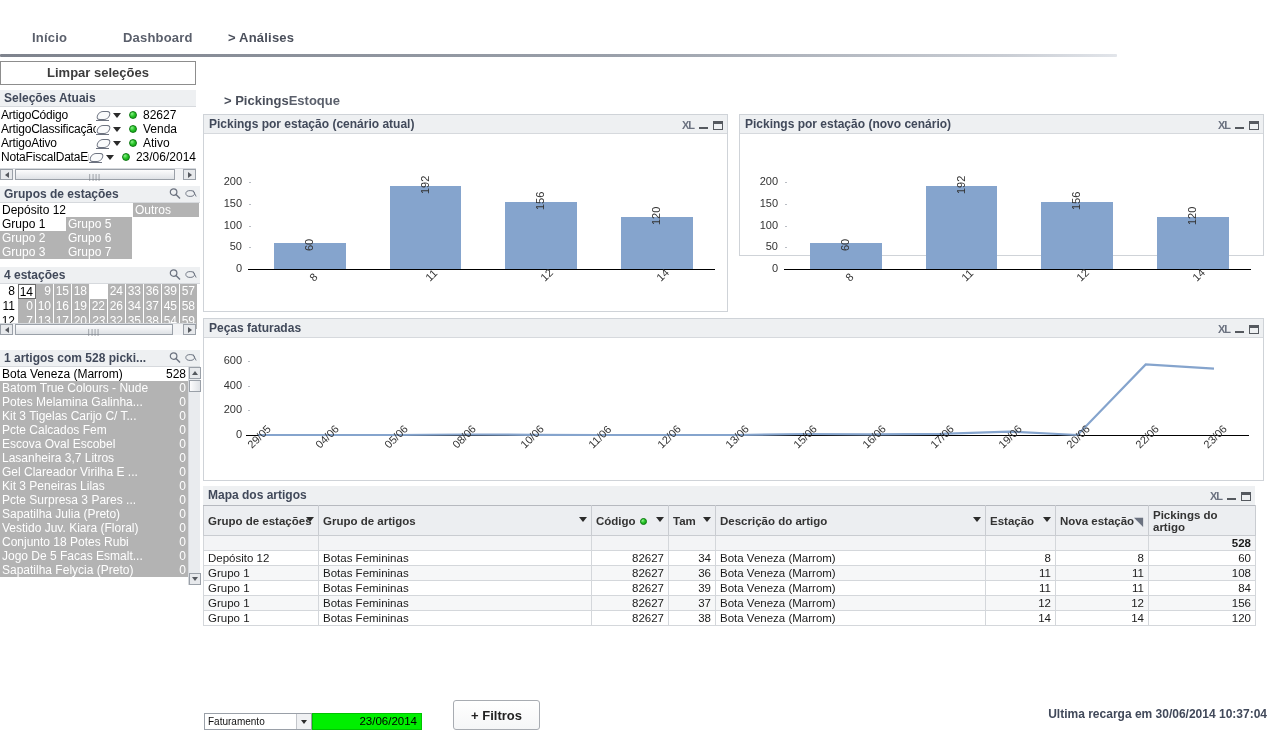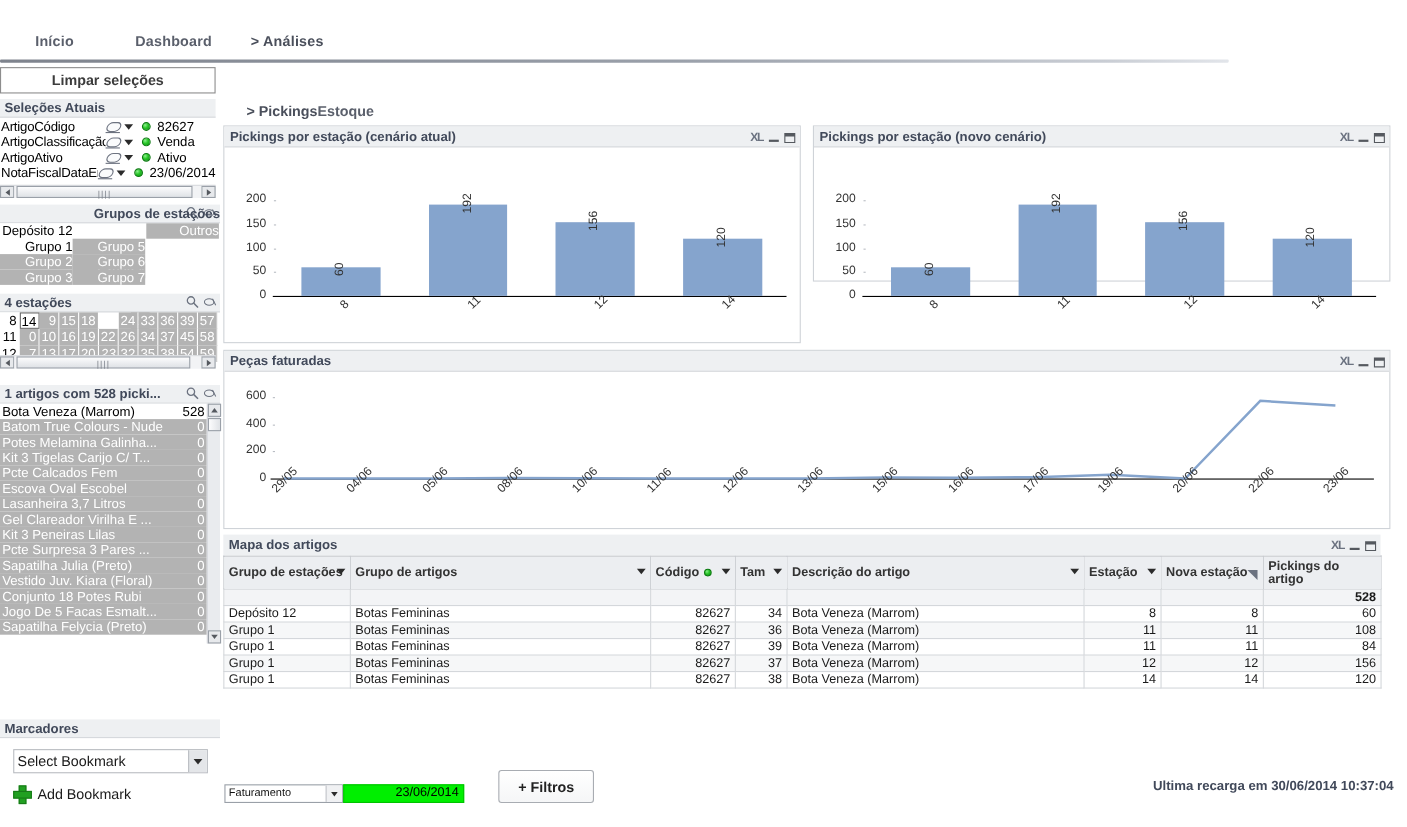--- a/index.html
+++ b/index.html
@@ -89,21 +89,21 @@
   .hs-arrow.r { border-left: 4px solid #55595f; }
   .hs-track { flex: 1; height: 11px; background: #f2f3f5; position: relative; }
   .hs-thumb {
     position: absolute; left: 2px; top: 0; width: 160px; height: 11px;
     background: linear-gradient(to bottom,#fcfcfd,#dfe2e6);
     border: 1px solid #9aa0a8;
   }
   .hs-grip { position: absolute; left: 50%; top: 2px; transform: translateX(-50%); font-size: 8px; color: #7b8089; letter-spacing: 1px; }
 
   
-  #grp-panel { left: 0; top: 186px; width: 200px; height: 75px; text-align: right; }
+  #grp-panel { left: 0; top: 186px; width: 200px; height: 75px; }
   .lb-grid { position: relative; }
   .lbcell {
     position: absolute; height: 14px; line-height: 14px;
     font-size: 12px; padding-left: 2px; white-space: nowrap; overflow: hidden; cursor: pointer;
   }
   .lb-white { background: #ffffff; color: #000; }
   .lb-grey  { background: #b3b3b3; color: #ffffff; }
 
   
   #est-panel { left: 0; top: 267px; width: 200px; height: 68px; }
@@ -511,33 +511,20 @@
       <div class="vs-btn">
           <i class="vs-arrow u"></i>
         </div>
       <div class="vs-thumb"></div>
       <div class="vs-btn" style="position:absolute;bottom:0;">
           <i class="vs-arrow d"></i>
         </div>
     </div>
   </div>
 
-  <div class="panel" id="bookmarks">
-    <div class="ptitle">Marcadores</div>
-    <div class="bm-select">
-      <span>Select Bookmark</span>
-      <span class="dd">
-        <i style="width:0;height:0;border-left:4px solid transparent;border-right:4px solid transparent;border-top:5px solid #2b2b2b;display:block;"></i>
-      </span>
-    </div>
-    <div class="bm-add">
-      <span class="plus-icon"></span>
-      <span>Add Bookmark</span>
-    </div>
-  </div>
 
   <div class="subtabs">
     <div class="subtab active">&gt; Pickings</div>
     <div class="subtab">Estoque</div>
   </div>
 
   <div class="chart-box" id="chart1" style="left:203px; top:114px; width:525px; height:198px;">
     <div class="chart-head">
       <span>Pickings por estação (cenário atual)</span>
       <span class="winctl">

